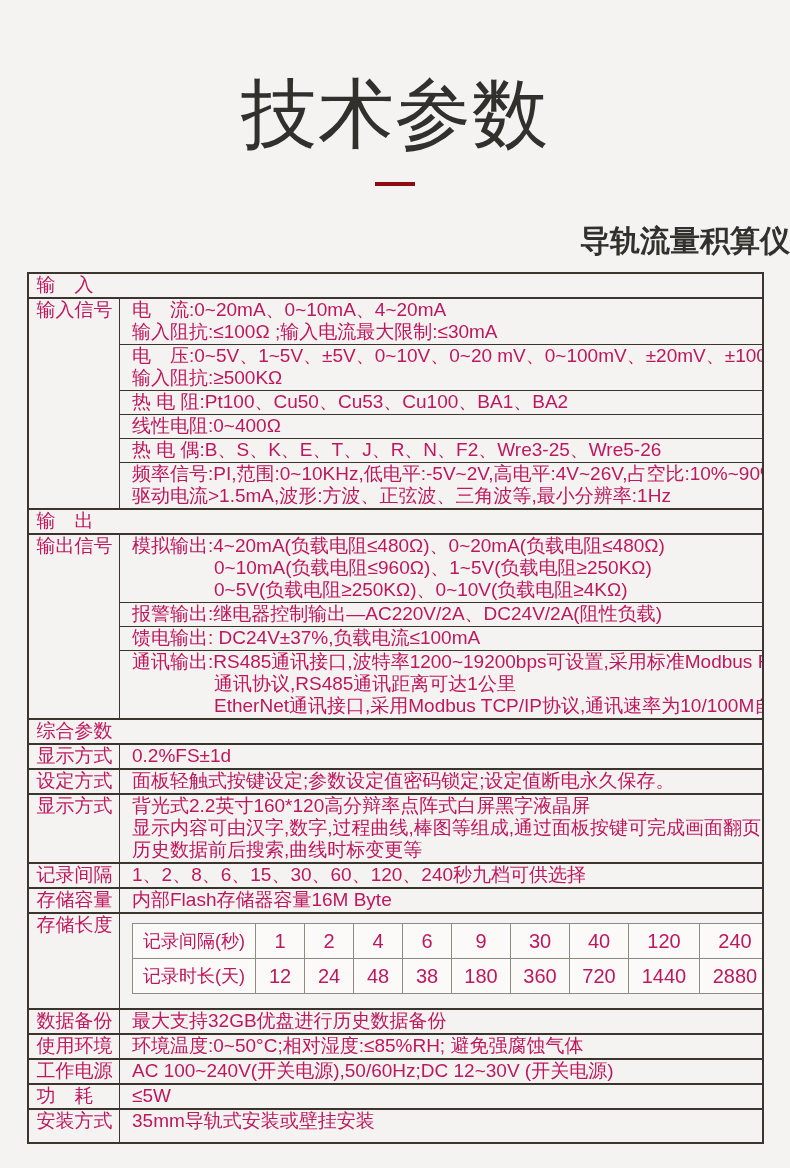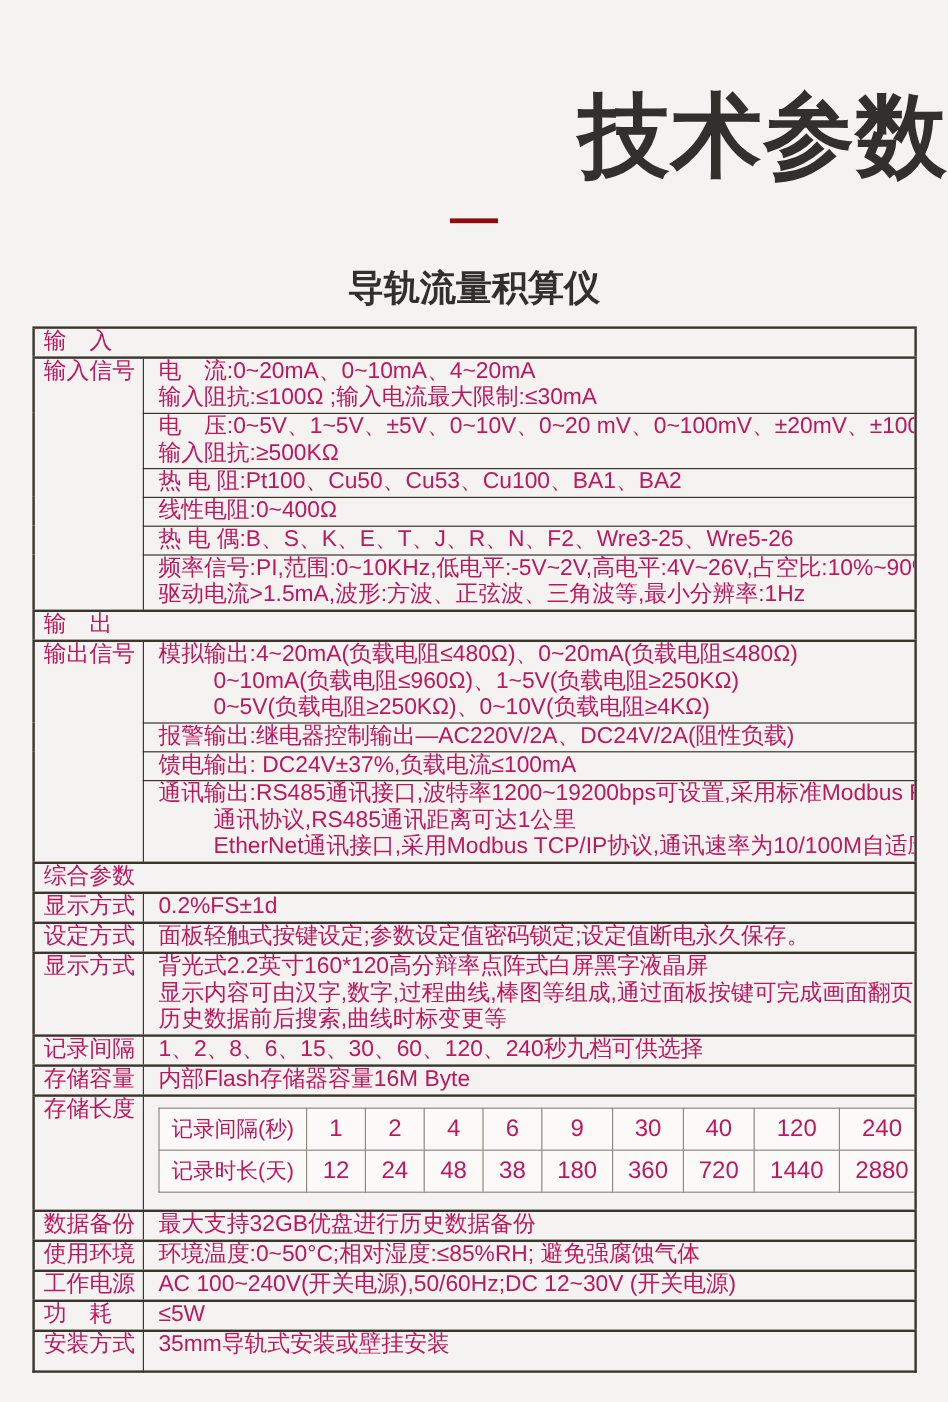--- a/index.html
+++ b/index.html
@@ -4,45 +4,45 @@
 <style>
   html,body{margin:0;padding:0}
   body{
     width:790px;height:1168px;
     background:#f4f3f2;
     font-family:"Liberation Sans", sans-serif;
     color:#37322b;
   }
   .page{position:relative;width:790px;height:1168px;overflow:hidden}
   .title{
-    margin:0;padding-top:70px;text-align:right;
-    font-size:76px;line-height:1.16;font-weight:700;
+    margin:0;padding-top:70px;text-align:center;
+    font-size:76px;line-height:1.16;font-weight:400;
     color:#32302c;letter-spacing:1px;
   }
   .title-dash{width:40px;height:4px;background:#8e0c10;margin:24px auto 0}
   .subtitle{
-    margin:36px 0 0;text-align:center;
+    margin:36px 0 0;text-align:right;
     font-size:30px;line-height:1.25;font-weight:700;color:#32302c;
   }
   table.spec{
     width:737px;margin:12px auto 0;
     border-collapse:collapse;border:2px solid #3b352d;
     table-layout:fixed;
     font-size:19px;line-height:22px;color:#be185d;
   }
   .spec td{
     border:1px solid #3b352d;
     padding:0 6px 1px 8px;
     vertical-align:top;
     overflow:hidden;
   }
   .spec tr.major > td{border-top-width:2px}
   .spec td.val{padding-left:12px}
   .spec td.val div{white-space:nowrap}
-  .spec .indent{margin-left:46px}
+  .spec .indent{margin-left:82px}
   .spec tr.last td{padding-bottom:10px}
   .col-label{width:92px}
 
   table.storage{
     border-collapse:collapse;
     width:625px;margin:9px 0 13px;
     background:#fbfaf8;
     border:1px solid #14b8a6;
     table-layout:fixed;
     font-size:18px;

